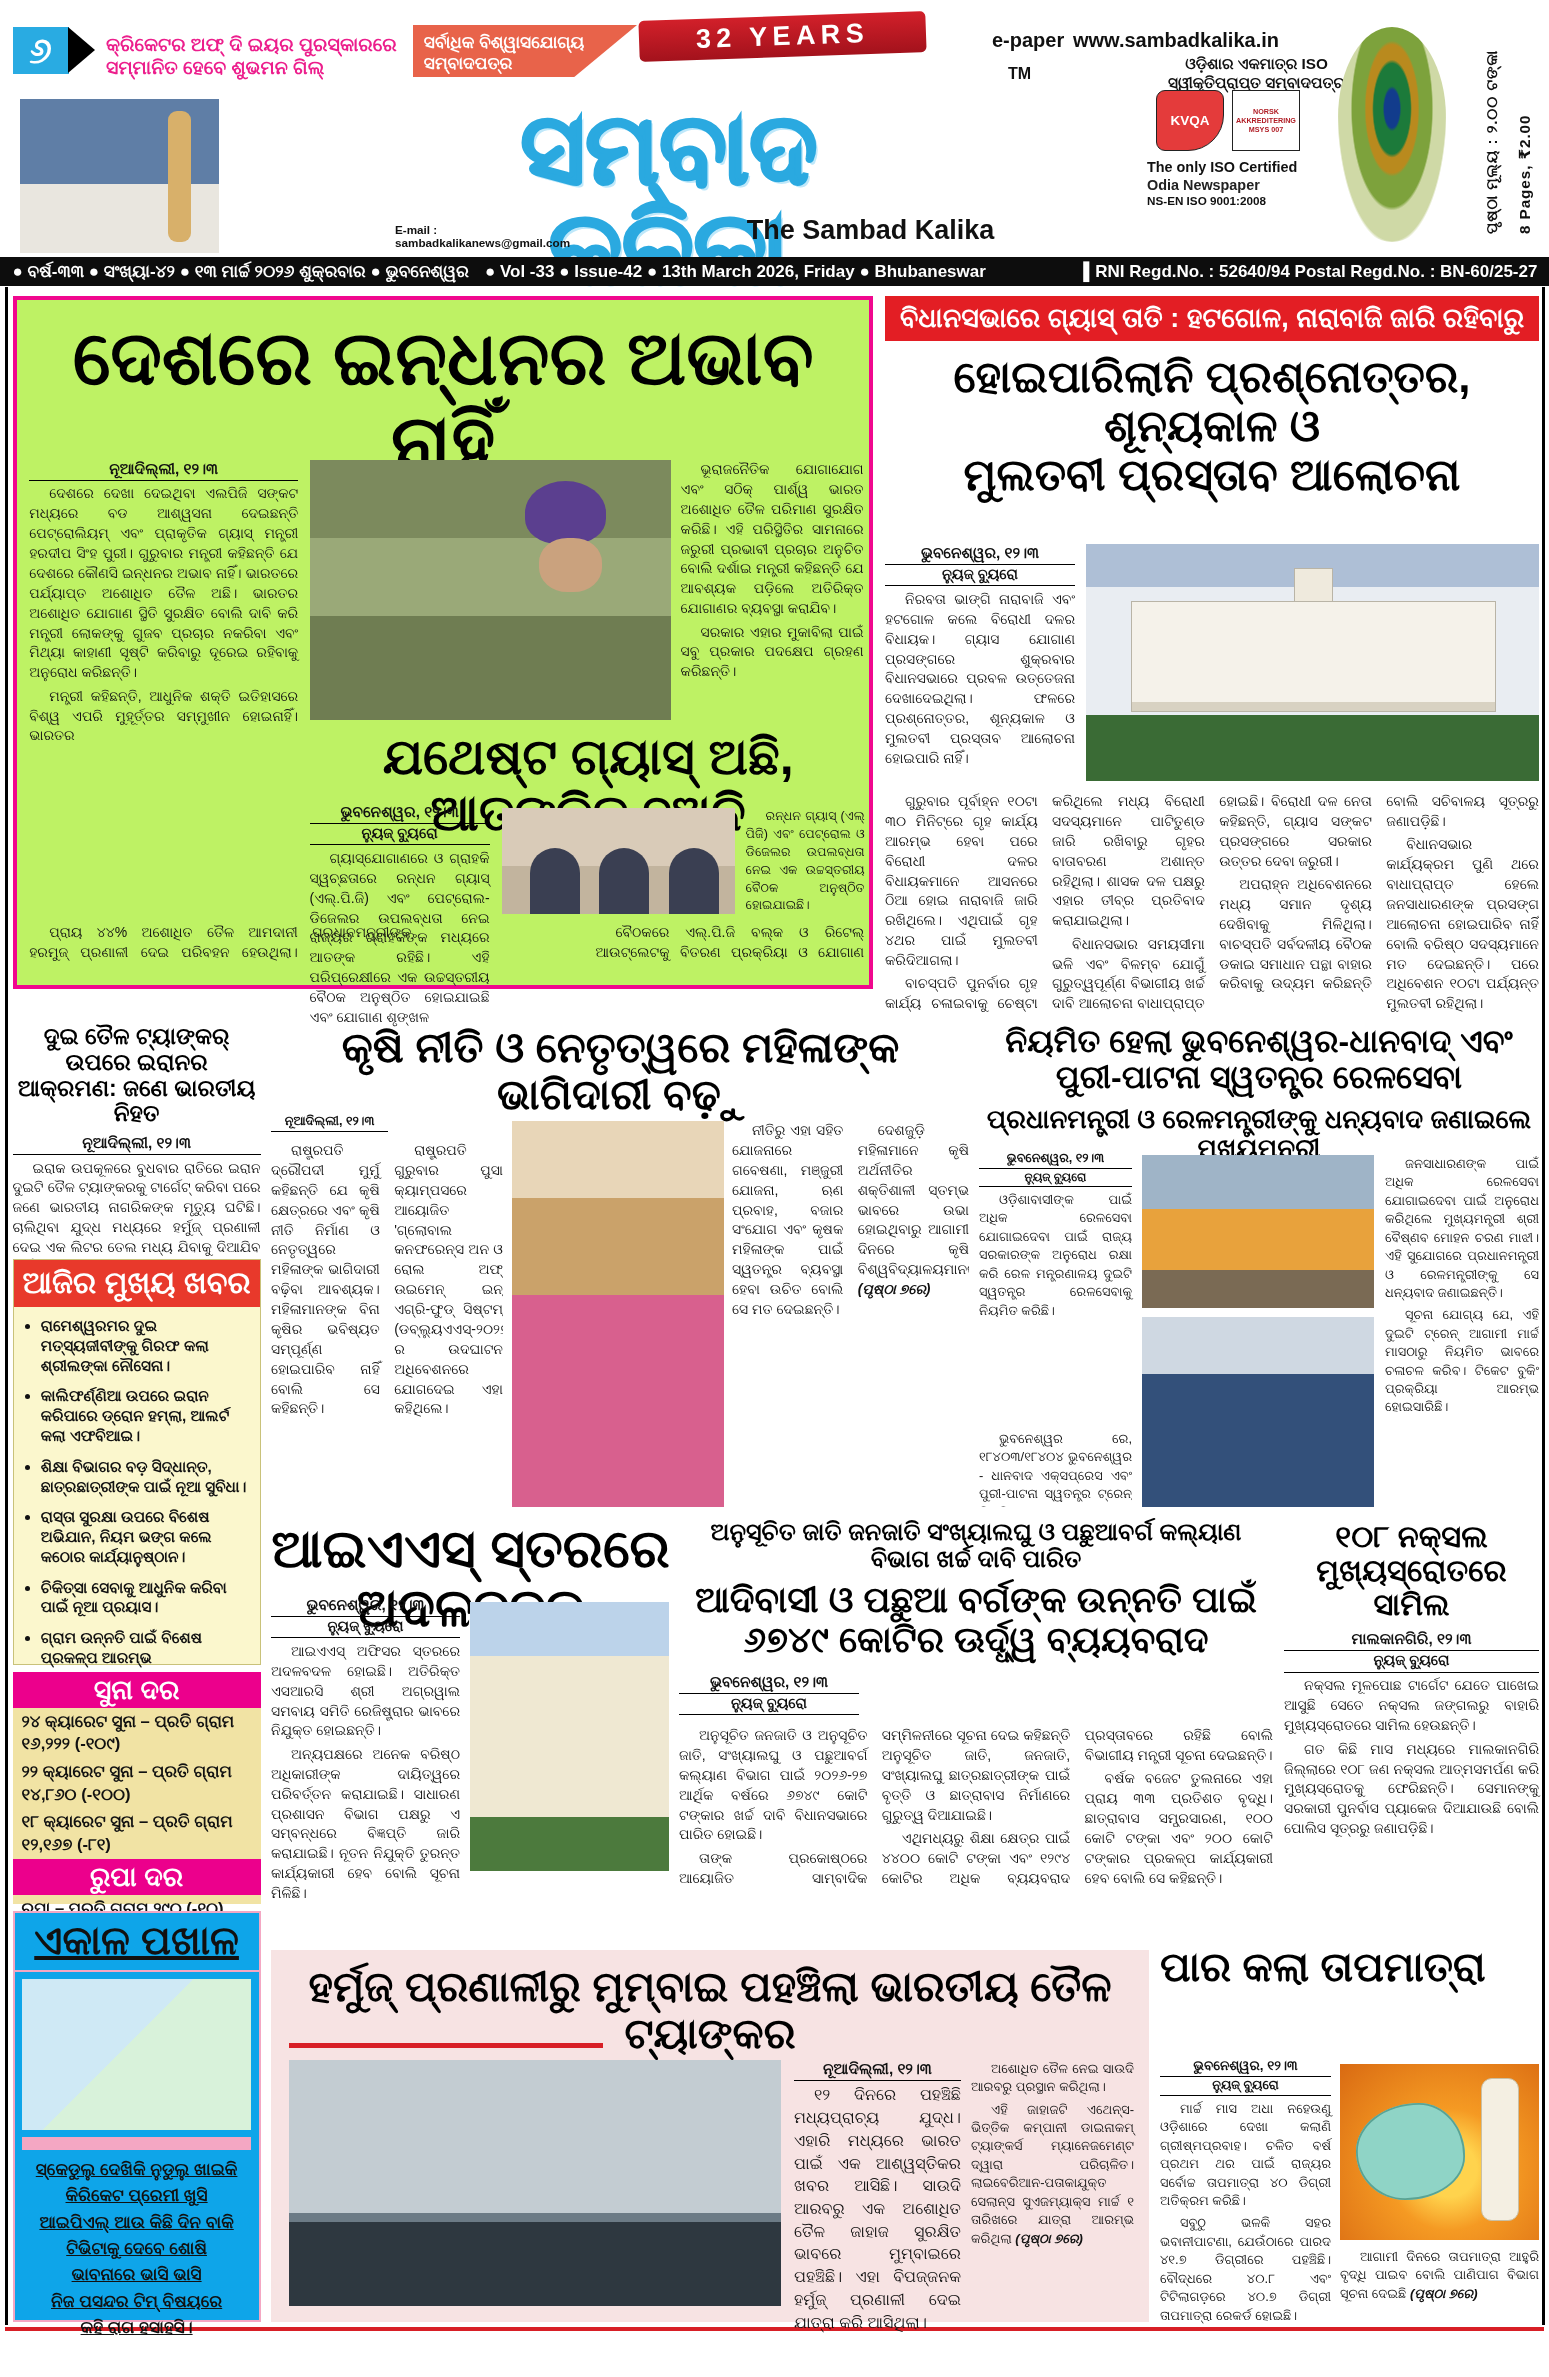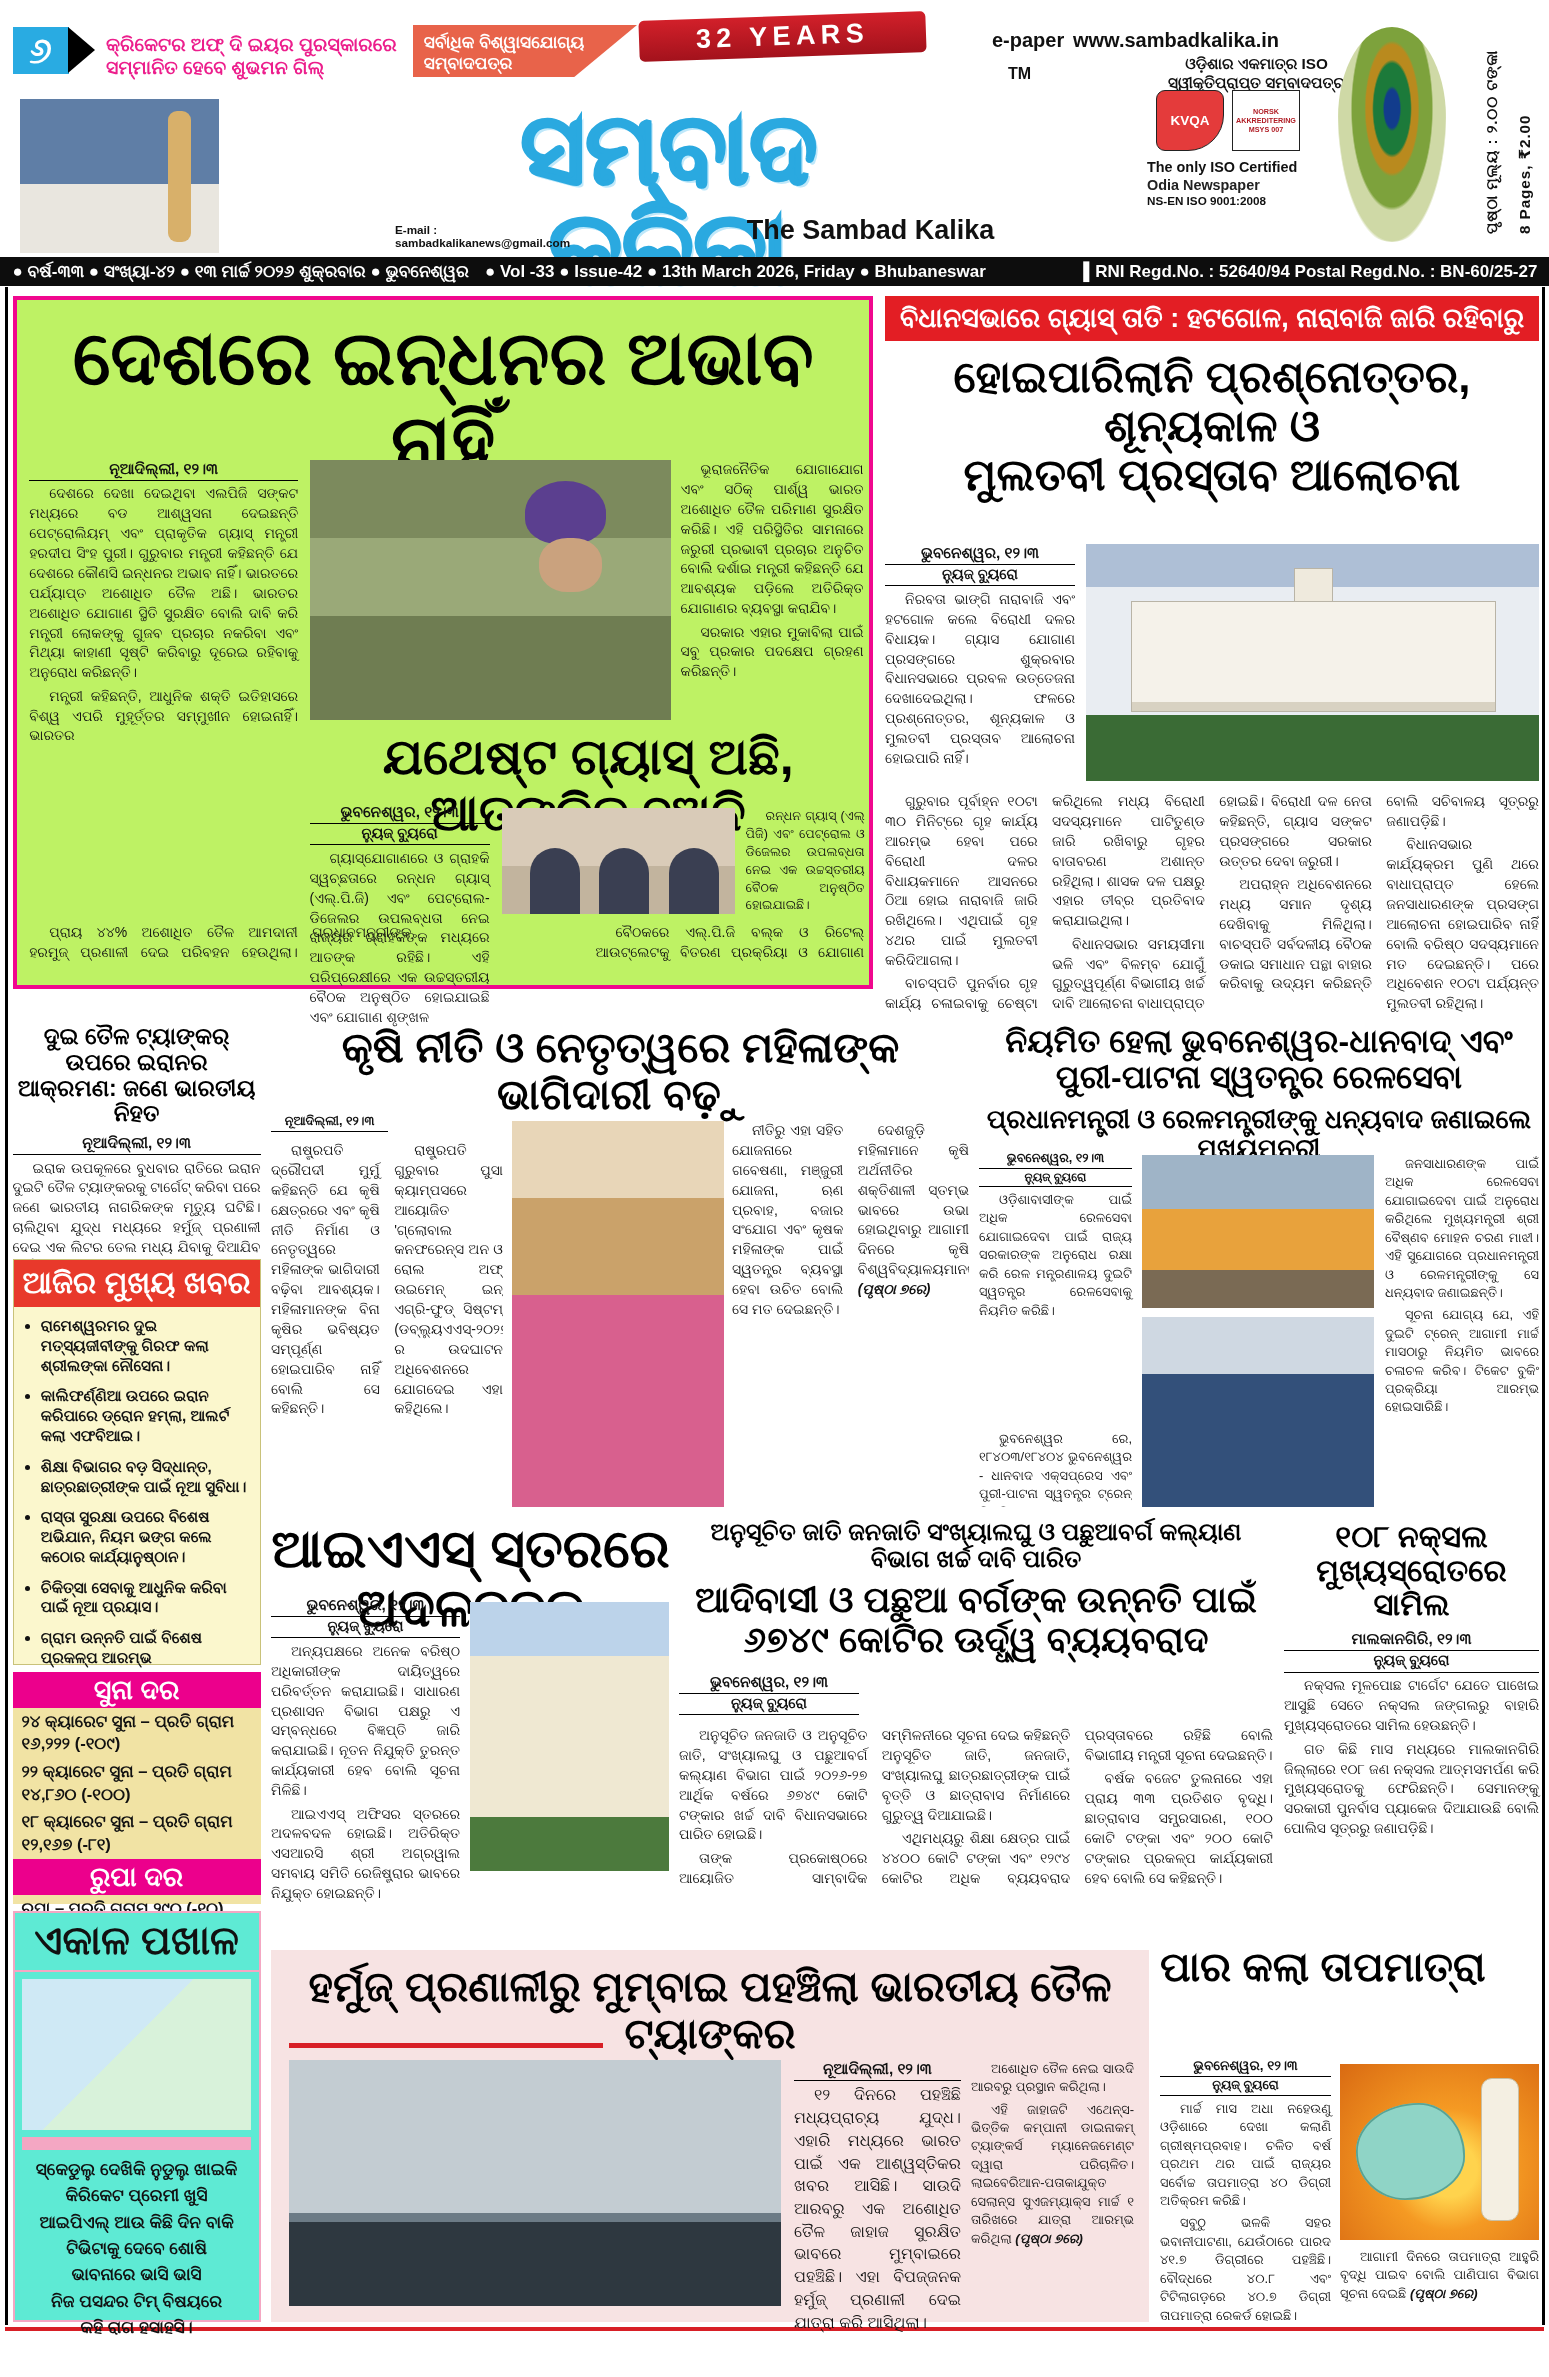--- a/index.html
+++ b/index.html
@@ -38,21 +38,21 @@
   .jump{font-weight:bold;font-style:italic;}
   .leadbox{border:4.5px solid #f0078e;background:#bef264;}
   
   .newsbox{background:#fbf7cd;border:0.9px solid #c9c27a;}
   .newsbox-head{background:#e8392b;color:#fff;font-weight:bold;font-size:30.5px;text-align:center;padding:5.4px 0;}
   .newsbox ul{margin:9px 7.2px;padding-left:20px;}
   .newsbox li{font-size:15.3px;font-weight:bold;line-height:1.3;margin-bottom:10.8px;}
   .ratebox{background:#f1e3a4;}
   .ratebox .rb-head{background:#ec008c;color:#fff;font-weight:bold;font-size:27px;text-align:center;padding:2.7px 0;}
   .ratebox .rb-line{font-weight:bold;font-size:16.6px;padding:2.7px 9px;line-height:1.35;}
-  .ekala{border:2.7px solid #f4a7c3;background:#5eead4;}
+  .ekala{border:2.7px solid #f4a7c3;background:#0ea5e9;text-decoration:underline;}
   .ekala-head{font-weight:bold;font-size:40px;text-align:center;border-bottom:2.7px solid #f4a7c3;padding:5.4px 0;}
   .poem{font-weight:bold;font-size:17px;text-align:center;line-height:1.55;}
   .pinkbar{background:#f4a7c3;}
   
   .pinkbox{background:#f7e3e3;}
   .redline{background:#d81f26;}
   
   .ph-parl{background:linear-gradient(180deg,#7c8a5d 0 30%,#9aa978 30% 60%,#6f7d52 60% 100%);}
   .ph-parl .turban{position:absolute;right:18%;top:8%;width:81px;height:63px;background:#5b3f8f;border-radius:50% 50% 40% 40%;}
   .ph-parl .face{position:absolute;right:19%;top:30%;width:63px;height:54px;background:#caa27e;border-radius:45%;}
@@ -249,22 +249,22 @@
       <p><span>ଭୁବନେଶ୍ୱର ରେ, ୧୮୪୦୩/୧୮୪୦୪ ଭୁବନେଶ୍ୱର - ଧାନବାଦ ଏକ୍ସପ୍ରେସ ଏବଂ ପୁରୀ-ପାଟନା ସ୍ୱତନ୍ତ୍ର ଟ୍ରେନ୍ ନିୟମିତ ହେବା ଫଳରେ ଯାତ୍ରୀମାନେ ଉପକୃତ ହେବେ</span> </p>
     </div>
   </div>
 
   <div class="abs" style="left:271px;top:1519px;width:399px;height:422px">
     <div class="hl" style="font-size:53px">ଆଇଏଏସ୍ ସ୍ତରରେ ଅଦଳବଦଳ</div>
     <div class="abs" style="left:0;top:77px;width:189px">
       <div class="dl">ଭୁବନେଶ୍ୱର, ୧୨।୩</div>
       <div class="bu">ନ୍ୟୁଜ୍ ବ୍ୟୁରୋ</div>
       <div class="bt" style="margin-top:3.6px">
+        <p>ଆଇଏଏସ୍ ଅଫିସର ସ୍ତରରେ ଅଦଳବଦଳ ହୋଇଛି। ଅତିରିକ୍ତ ଏସଆରସି ଶ୍ରୀ ଅଗ୍ରୱାଲ ସମବାୟ ସମିତି ରେଜିଷ୍ଟ୍ରାର ଭାବରେ ନିଯୁକ୍ତ ହୋଇଛନ୍ତି।</p>
         <p>ଅନ୍ୟପକ୍ଷରେ ଅନେକ ବରିଷ୍ଠ ଅଧିକାରୀଙ୍କ ଦାୟିତ୍ୱରେ ପରିବର୍ତ୍ତନ କରାଯାଇଛି। ସାଧାରଣ ପ୍ରଶାସନ ବିଭାଗ ପକ୍ଷରୁ ଏ ସମ୍ବନ୍ଧରେ ବିଜ୍ଞପ୍ତି ଜାରି କରାଯାଇଛି। ନୂତନ ନିଯୁକ୍ତି ତୁରନ୍ତ କାର୍ଯ୍ୟକାରୀ ହେବ ବୋଲି ସୂଚନା ମିଳିଛି।</p>
-        <p>ଆଇଏଏସ୍ ଅଫିସର ସ୍ତରରେ ଅଦଳବଦଳ ହୋଇଛି। ଅତିରିକ୍ତ ଏସଆରସି ଶ୍ରୀ ଅଗ୍ରୱାଲ ସମବାୟ ସମିତି ରେଜିଷ୍ଟ୍ରାର ଭାବରେ ନିଯୁକ୍ତ ହୋଇଛନ୍ତି।</p>
       </div>
     </div>
     <div class="abs photo ph-bldg" style="left:199px;top:83px;width:199px;height:269px"></div>
   </div>
 
   <div class="abs" style="left:679px;top:1519px;width:594px;height:422px">
     <div class="hl" style="font-size:24px">ଅନୁସୂଚିତ ଜାତି ଜନଜାତି ସଂଖ୍ୟାଲଘୁ ଓ ପଛୁଆବର୍ଗ କଲ୍ୟାଣ ବିଭାଗ ଖର୍ଚ୍ଚ ଦାବି ପାରିତ</div>
     <div class="hl" style="font-size:36px;margin-top:7.2px">ଆଦିବାସୀ ଓ ପଛୁଆ ବର୍ଗଙ୍କ ଉନ୍ନତି ପାଇଁ ୬୭୪୯ କୋଟିର ଊର୍ଦ୍ଧ୍ୱ ବ୍ୟୟବରାଦ</div>
     <div class="abs" style="left:0;top:154px;width:180px">
       <div class="dl">ଭୁବନେଶ୍ୱର, ୧୨।୩</div>

